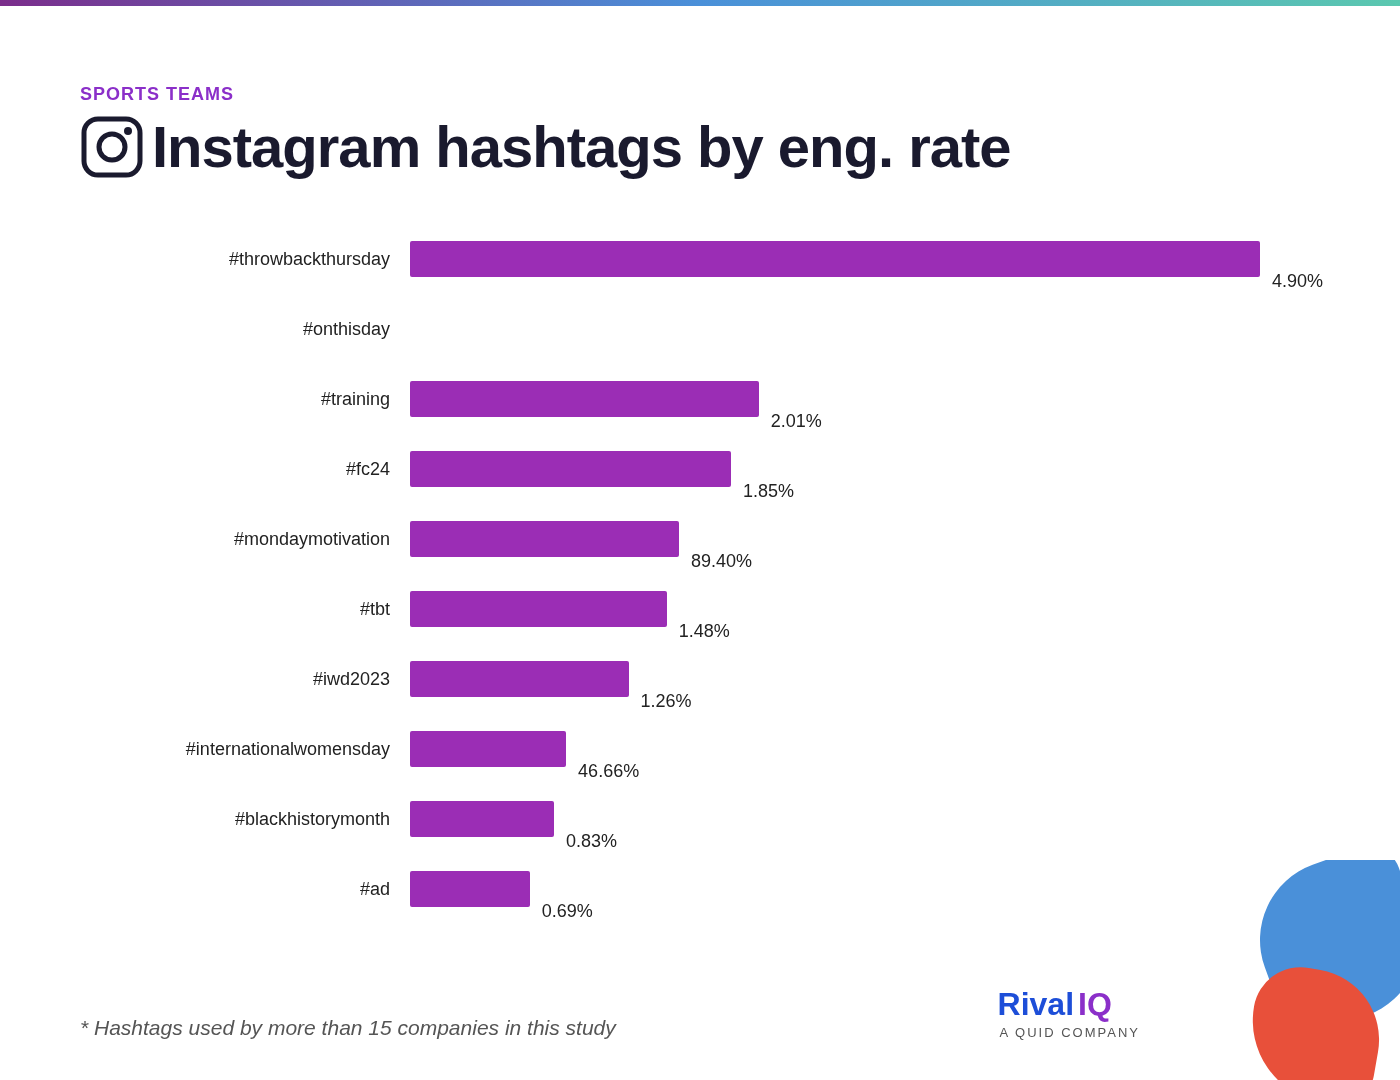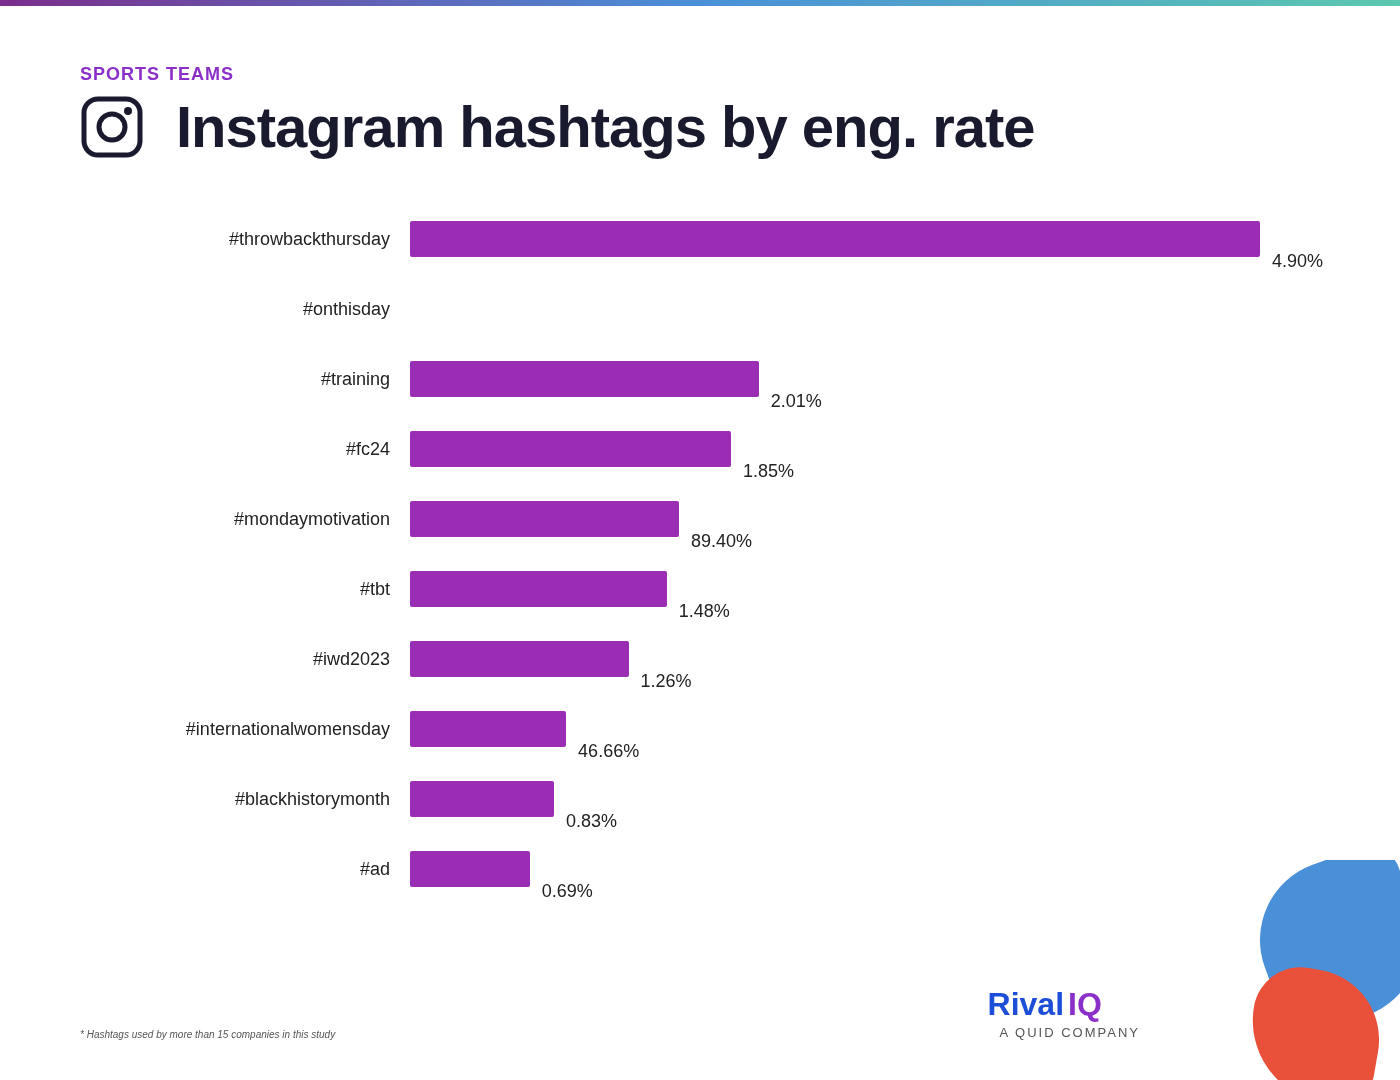--- a/index.html
+++ b/index.html
@@ -14,37 +14,37 @@
     }
 
     
     .top-bar {
       width: 100%;
       height: 6px;
       background: linear-gradient(to right, #7b2d8b, #4a90d9, #5bc8af);
     }
 
     .content {
-      padding: 58px 80px 40px 80px;
+      padding: 78px 80px 40px 80px;
     }
 
     
     .section-label {
       font-size: 18px;
       font-weight: 700;
       color: #8b2fc9;
       letter-spacing: 1px;
       text-transform: uppercase;
       margin-bottom: 8px;
     }
 
     .chart-title {
       display: flex;
       align-items: center;
-      gap: 32px;
+      gap: 8px;
       margin-bottom: 50px;
     }
 
     .instagram-icon {
       width: 64px;
       height: 64px;
       flex-shrink: 0;
     }
 
     .chart-title h1 {
@@ -105,21 +105,21 @@
       position: absolute;
       bottom: 40px;
       left: 80px;
       right: 80px;
       display: flex;
       align-items: flex-end;
       justify-content: space-between;
     }
 
     .footnote {
-      font-size: 10px;
+      font-size: 21px;
       color: #555;
       font-style: italic;
     }
 
     .logo-area {
       display: flex;
       flex-direction: column;
       align-items: flex-start;
       margin-right: 180px;
     }
@@ -141,21 +141,21 @@
       font-weight: 700;
       color: #8b2fc9;
     }
 
     .quid-text {
       font-size: 13px;
       color: #555;
       letter-spacing: 2px;
       text-transform: uppercase;
       margin-top: 2px;
-      margin-left: 12px;
+      margin-left: 2px;
     }
 
     
     .blobs {
       position: absolute;
       bottom: 0;
       right: 0;
       width: 220px;
       height: 220px;
       overflow: hidden;

